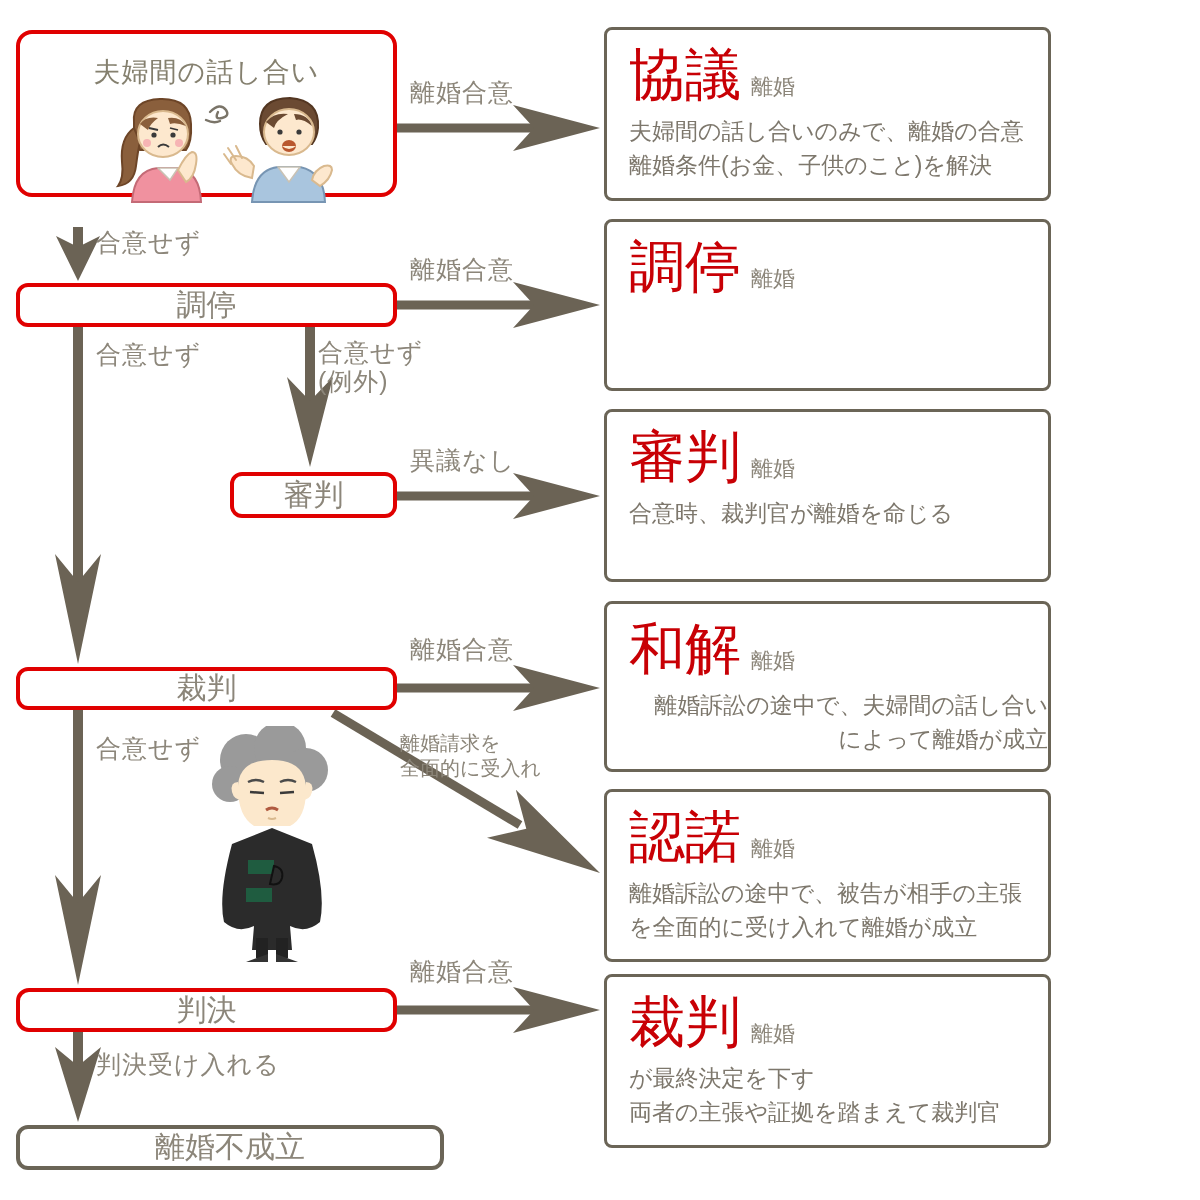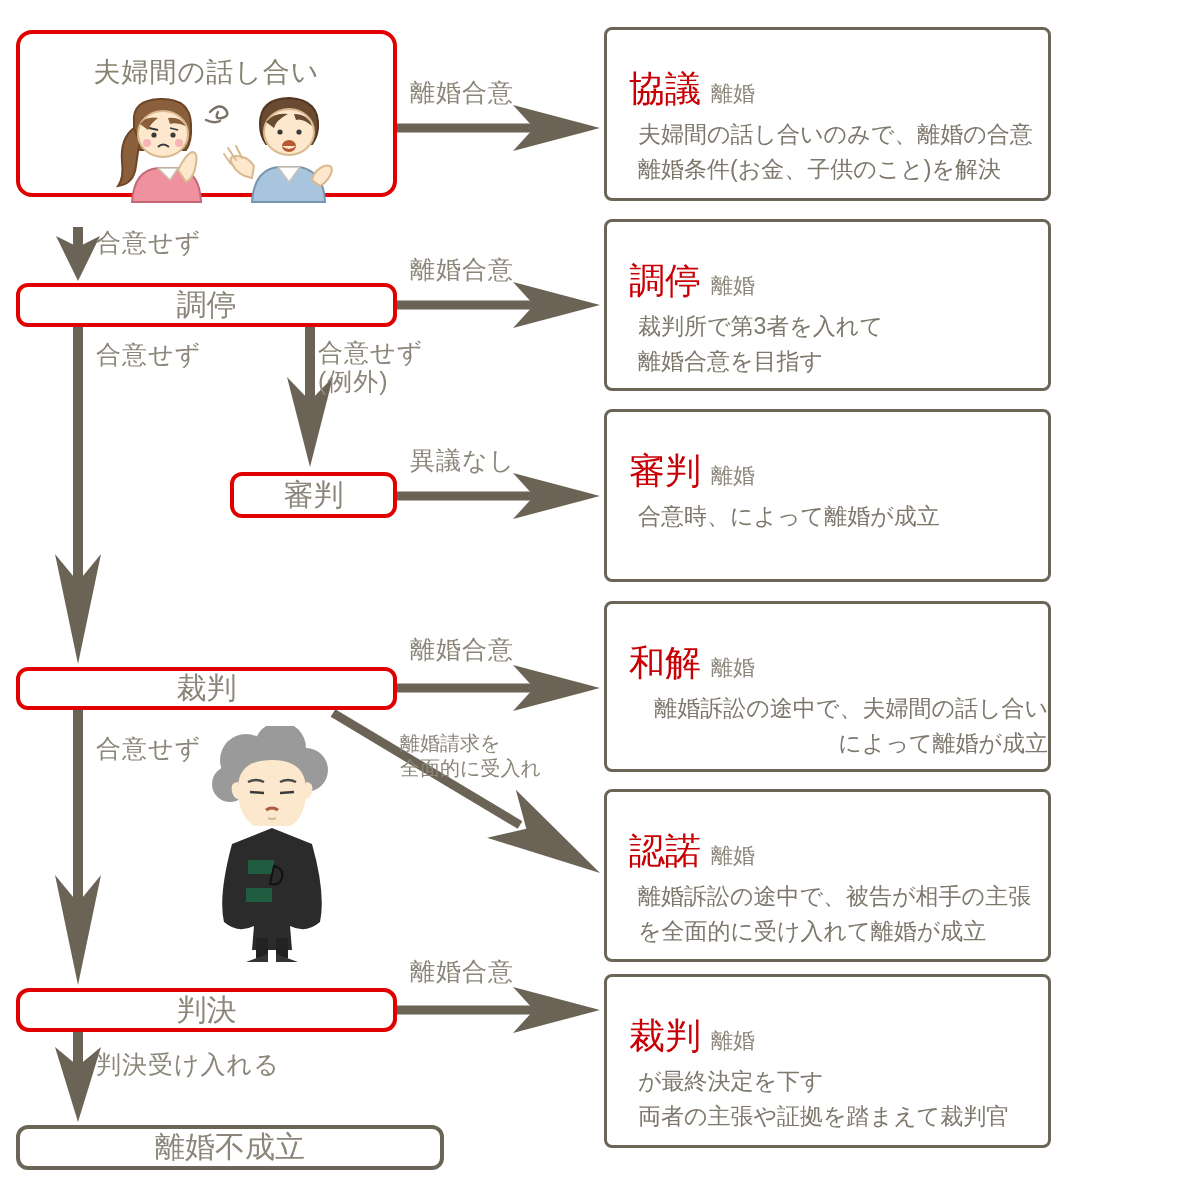--- a/index.html
+++ b/index.html
@@ -46,25 +46,25 @@
     border:3px solid #6b6557;border-radius:8px;box-sizing:border-box;
     padding:14px 0 0 22px;
   }
   .r1{top:27px;height:174px;}
   .r2{top:219px;height:172px;}
   .r3{top:409px;height:173px;}
   .r4{top:601px;height:171px;text-align:right;}
   .r5{top:789px;height:173px;}
   .r6{top:974px;height:174px;}
   .result .rtitle{display:flex;align-items:baseline;gap:10px;font-weight:300;}
-  .result .rkey{color:#c80005;font-size:36px;line-height:1.1;margin-top:25px;}
+  .result .rkey{color:#c80005;font-size:56px;line-height:1.1;}
   .result .rsuffix{color:#8c867a;font-size:22px;}
   .result .rbody{margin-top:8px;color:#7d776c;font-size:23px;line-height:1.5;
     font-weight:300;letter-spacing:0;}
-  .result .rbody span{display:block;white-space:nowrap;margin-left:9px;}
+  .result .rbody span{display:block;white-space:nowrap;}
   
   .couple-wrap{margin-top:4px;}
   .judge-wrap{position:absolute;left:208px;top:726px;width:128px;height:240px;}
 </style>
 </head>
 <body>
 
 <div id="stage">
 
   <svg id="arrow-layer" viewBox="0 0 1200 1200" xmlns="http://www.w3.org/2000/svg" aria-hidden="true">
@@ -235,33 +235,29 @@
       <span>夫婦間の話し合いのみで、離婚の合意</span>
       <span>離婚条件(お金、子供のこと)を解決</span>
     </div>
   </div>
 
   <div class="result r2">
     <div class="rtitle">
       <span class="rkey">調停</span>
       <span class="rsuffix">離婚</span>
     </div>
-    <div class="rbody">
-      <span>裁判所で第3者を入れて</span>
-      <span>離婚合意を目指す</span>
-    </div>
   </div>
 
   <div class="result r3">
     <div class="rtitle">
       <span class="rkey">審判</span>
       <span class="rsuffix">離婚</span>
     </div>
     <div class="rbody">
-      <span>合意時、によって離婚が成立</span>
+      <span>合意時、裁判官が離婚を命じる</span>
     </div>
   </div>
 
   <div class="result r4">
     <div class="rtitle">
       <span class="rkey">和解</span>
       <span class="rsuffix">離婚</span>
     </div>
     <div class="rbody">
       <span>離婚訴訟の途中で、夫婦間の話し合い</span>

